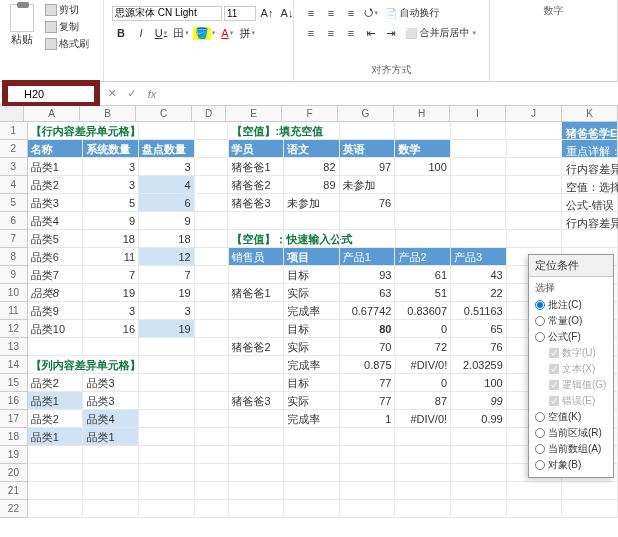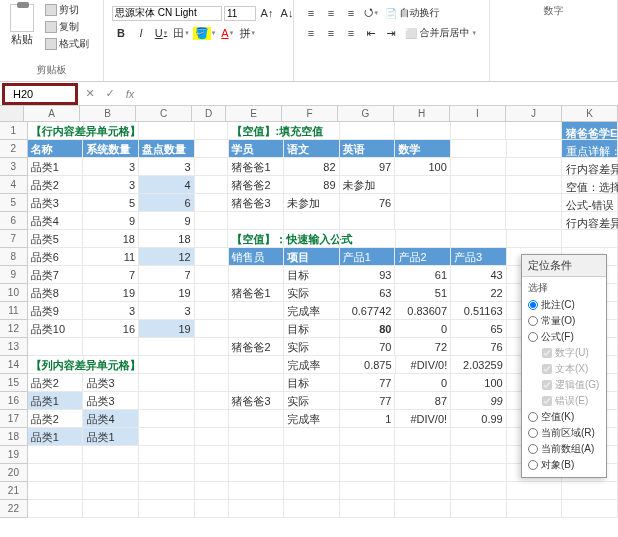--- a/index.html
+++ b/index.html
@@ -19,39 +19,39 @@
 .font-sel{border:1px solid #ccc;font-size:10px;padding:1px 2px;background:#fff}
 .font-name{width:110px}
 .font-size{width:32px}
 .tb-btn{min-width:18px;height:18px;display:flex;align-items:center;justify-content:center;cursor:pointer;font-size:11px;border:1px solid transparent}
 .dd::after{content:"▾";font-size:7px;margin-left:1px;color:#888}
 .align-area{flex:1;display:flex;flex-direction:column;gap:2px;padding:2px}
 .wrap-btn{display:flex;align-items:center;gap:2px;font-size:10px;padding:1px 3px;cursor:pointer}
 .num-area{flex:1;padding:2px}
 .num-sel{border:1px solid #ccc;font-size:10px;padding:1px;width:60px;background:#fff}
 .formula-bar{background:#fff;border-bottom:1px solid #d0d0d0;height:24px;display:flex;align-items:center}
-.name-box{width:76px;border:3px solid #7f1d1d;padding:2px 8px;font-size:11px;margin:2px}
+.name-box{width:98px;border:6px solid #7f1d1d;padding:2px 16px;font-size:11px;margin:2px}
 .fb-btn{width:20px;text-align:center;color:#888;cursor:pointer;font-size:11px}
 .fb-input{flex:1;border:none;padding:2px 4px;font-size:11px;outline:none}
 .grid-area{position:relative;background:#fff;overflow:hidden;height:431px}
 .col-headers{display:flex;position:sticky;top:0;background:#f8f8f8;border-bottom:1px solid #ccc}
 .ch{border-right:1px solid #ccc;text-align:center;font-size:10px;color:#666;padding:2px 0;background:#f8f8f8}
 .corner{width:28px;background:#f0f0f0;border-right:1px solid #ccc}
 .row{display:flex;height:18px}
 .rh{width:28px;background:#f8f8f8;border-right:1px solid #ccc;border-bottom:1px solid #ccc;text-align:center;font-size:10px;color:#666;line-height:18px}
 .cell{border-right:1px solid #e8e8e8;border-bottom:1px solid #e8e8e8;padding:0 3px;font-size:11px;line-height:18px;overflow:hidden;white-space:nowrap}
 .title-cell{color:#0a7a3a;font-weight:bold}
 .hdr{background:#5b9bd5;color:#fff;font-weight:bold}
 .hdr2{background:#5b9bd5;color:#fff}
 .ra{text-align:right}
 .sel{background:#d0e3f5}
 .side-title{background:#5b9bd5;color:#fff;font-weight:bold;padding:2px 4px}
 .side-sub{background:#5b9bd5;color:#fff;padding:2px 4px;font-size:11px}
 .side-txt{font-size:11px;padding:2px 4px;white-space:nowrap}
-.goto-panel{position:absolute;right:11px;top:254px;width:86px;background:#fff;border:1px solid #999;box-shadow:-2px 2px 6px rgba(0,0,0,0.2);font-size:11px}
+.goto-panel{position:absolute;right:4px;top:254px;width:86px;background:#fff;border:1px solid #999;box-shadow:-2px 2px 6px rgba(0,0,0,0.2);font-size:11px}
 .goto-title{background:#f0f0f0;padding:3px 6px;border-bottom:1px solid #ccc;font-size:11px}
 .goto-body{padding:4px 6px}
 .goto-grp{font-size:10px;color:#555;margin-bottom:2px}
 .goto-opt{display:flex;align-items:center;gap:3px;padding:1px 0;font-size:10px}
 .goto-opt input{width:10px;height:10px}
 .goto-sub{margin-left:14px;color:#aaa}
 .goto-sub input{accent-color:#aaa}
 </style>
 </head>
 <body>
@@ -71,21 +71,20 @@
         <div class="mini-btn">
             <span class="mini-ico"></span>
             <span>复制</span>
           </div>
         <div class="mini-btn">
             <span class="mini-ico"></span>
             <span>格式刷</span>
           </div>
       </div>
     </div>
-    <div class="rgroup-label">剪贴板</div>
   </div>
   <div class="rgroup" style="width:190px">
     <div class="font-area">
       <div class="font-row">
         <input class="font-sel font-name" value="思源宋体 CN Light" style="">
         <input class="font-sel font-size" value="11" style="">
         <div class="tb-btn">A↑</div>
         <div class="tb-btn">A↓</div>
       </div>
       <div class="font-row">
@@ -120,20 +119,21 @@
         <div class="tb-btn">≡</div>
         <div class="tb-btn">≡</div>
         <div class="tb-btn">⇤</div>
         <div class="tb-btn">⇥</div>
         <div class="wrap-btn dd">
             <span>⬜</span>
             <span>合并后居中</span>
           </div>
       </div>
     </div>
+    <div class="rgroup-label">对齐方式</div>
   </div>
   <div class="rgroup" style="flex:1">
     <div class="rgroup-label">数字</div>
   </div>
 </div>
 
 <div class="formula-bar">
   <input class="name-box" value="H20" style="">
   <div class="fb-btn">✕</div>
   <div class="fb-btn">✓</div>
@@ -280,21 +280,21 @@
         <div class="cell" style="width: 56px;"></div>
         <div class="cell" style="width: 56px;">目标</div>
         <div class="cell ra" style="width: 56px;">93</div>
         <div class="cell ra" style="width: 56px;">61</div>
         <div class="cell ra" style="width: 56px;">43</div>
         <div class="cell" style="width: 56px;"></div>
         <div class="cell" style="width: 56px;"></div>
       </div>
       <div class="row">
         <div class="rh">10</div>
-        <div class="cell" style="width: 56px;">品类8</div>
+        <div class="cell" style="width: 56px; font-style: italic;">品类8</div>
         <div class="cell ra" style="width: 56px;">19</div>
         <div class="cell ra" style="width: 56px;">19</div>
         <div class="cell" style="width: 34px;"></div>
         <div class="cell" style="width: 56px;">猪爸爸1</div>
         <div class="cell" style="width: 56px;">实际</div>
         <div class="cell ra" style="width: 56px;">63</div>
         <div class="cell ra" style="width: 56px;">51</div>
         <div class="cell ra" style="width: 56px;">22</div>
         <div class="cell" style="width: 56px;"></div>
         <div class="cell" style="width: 56px;"></div>

